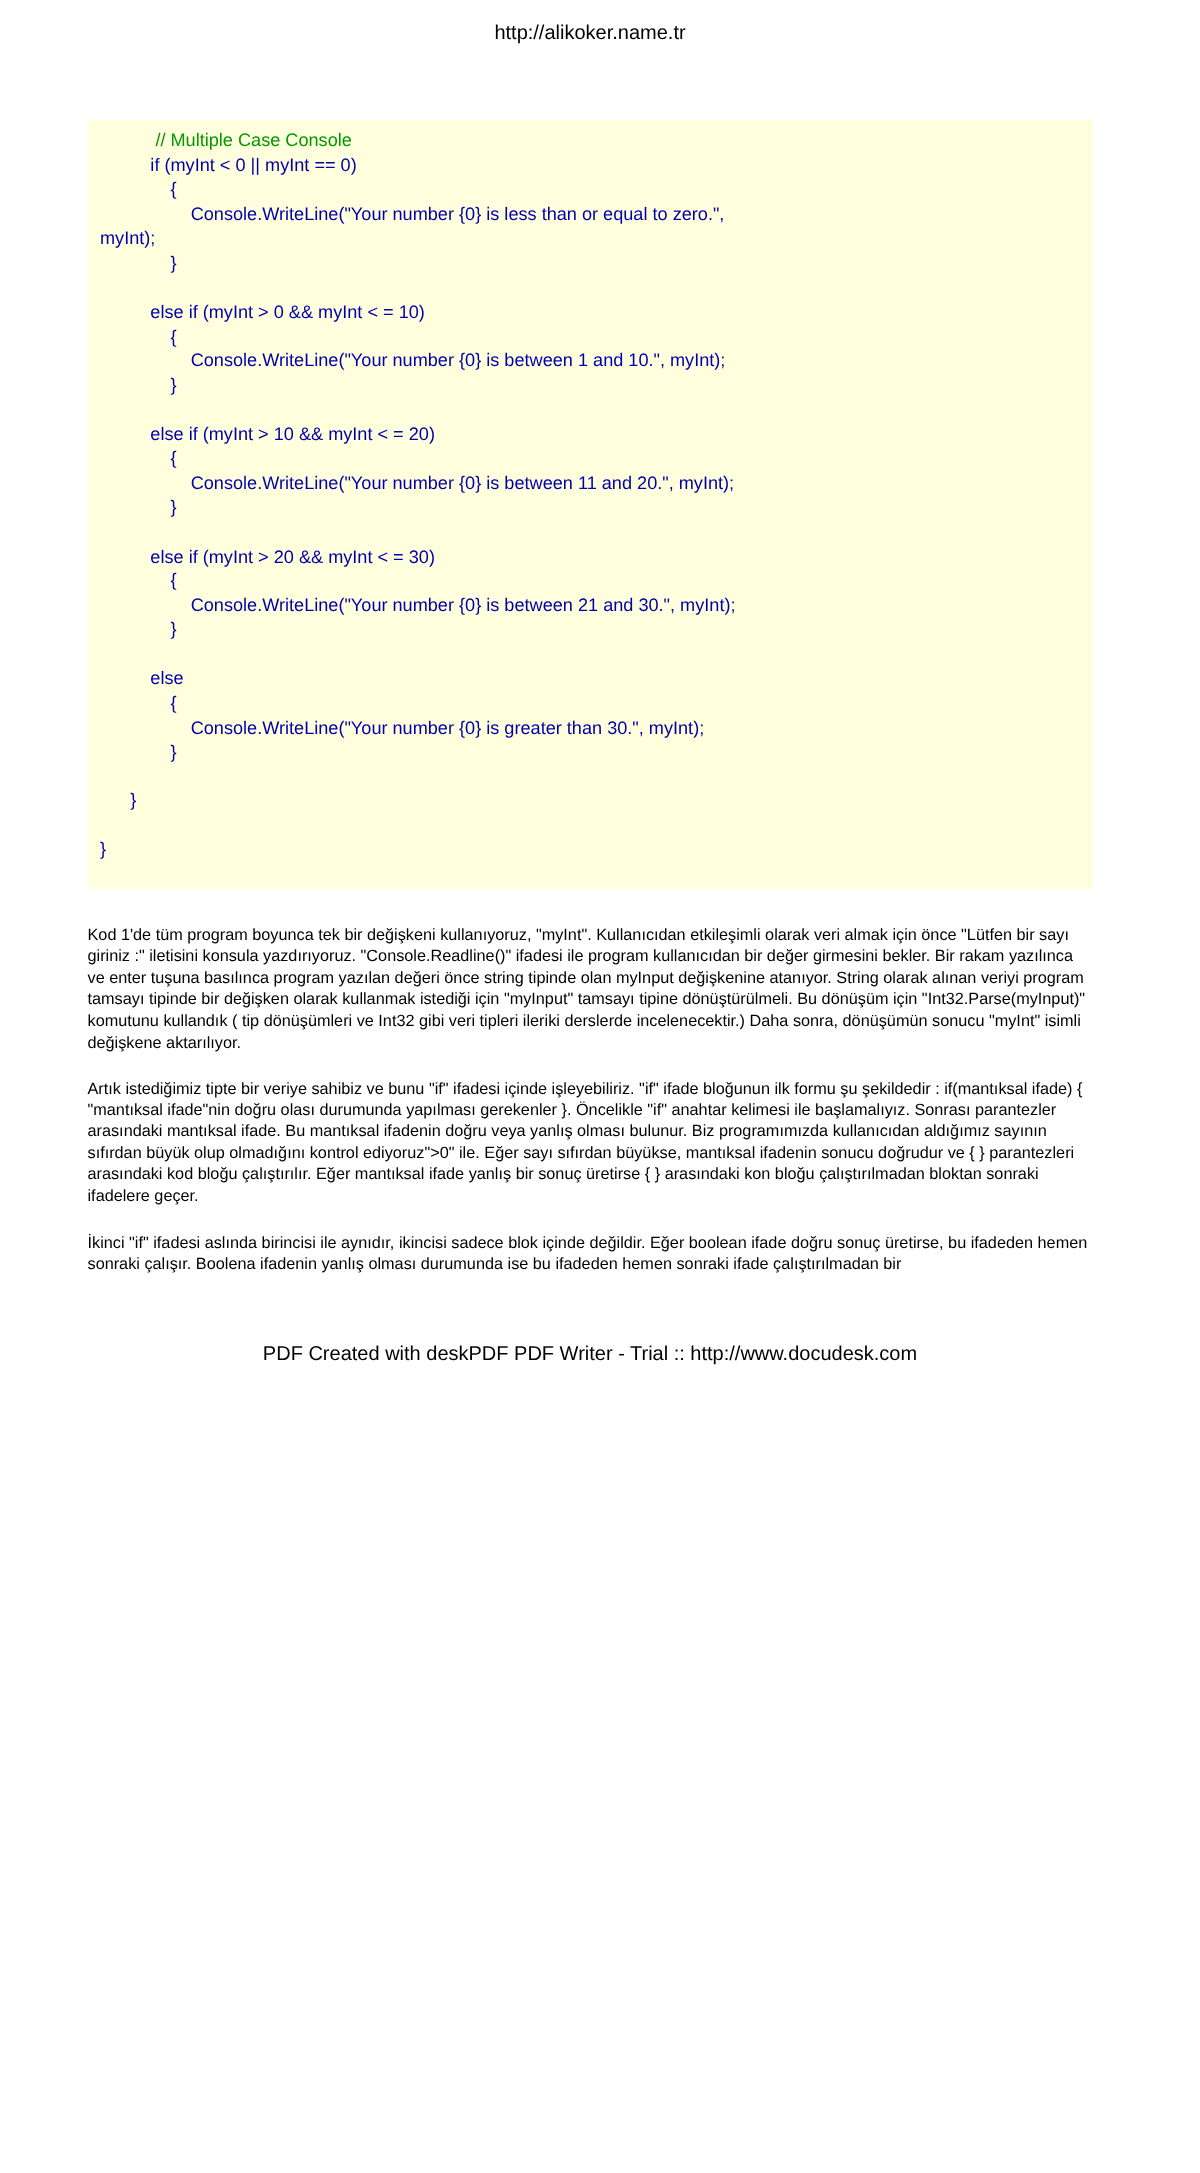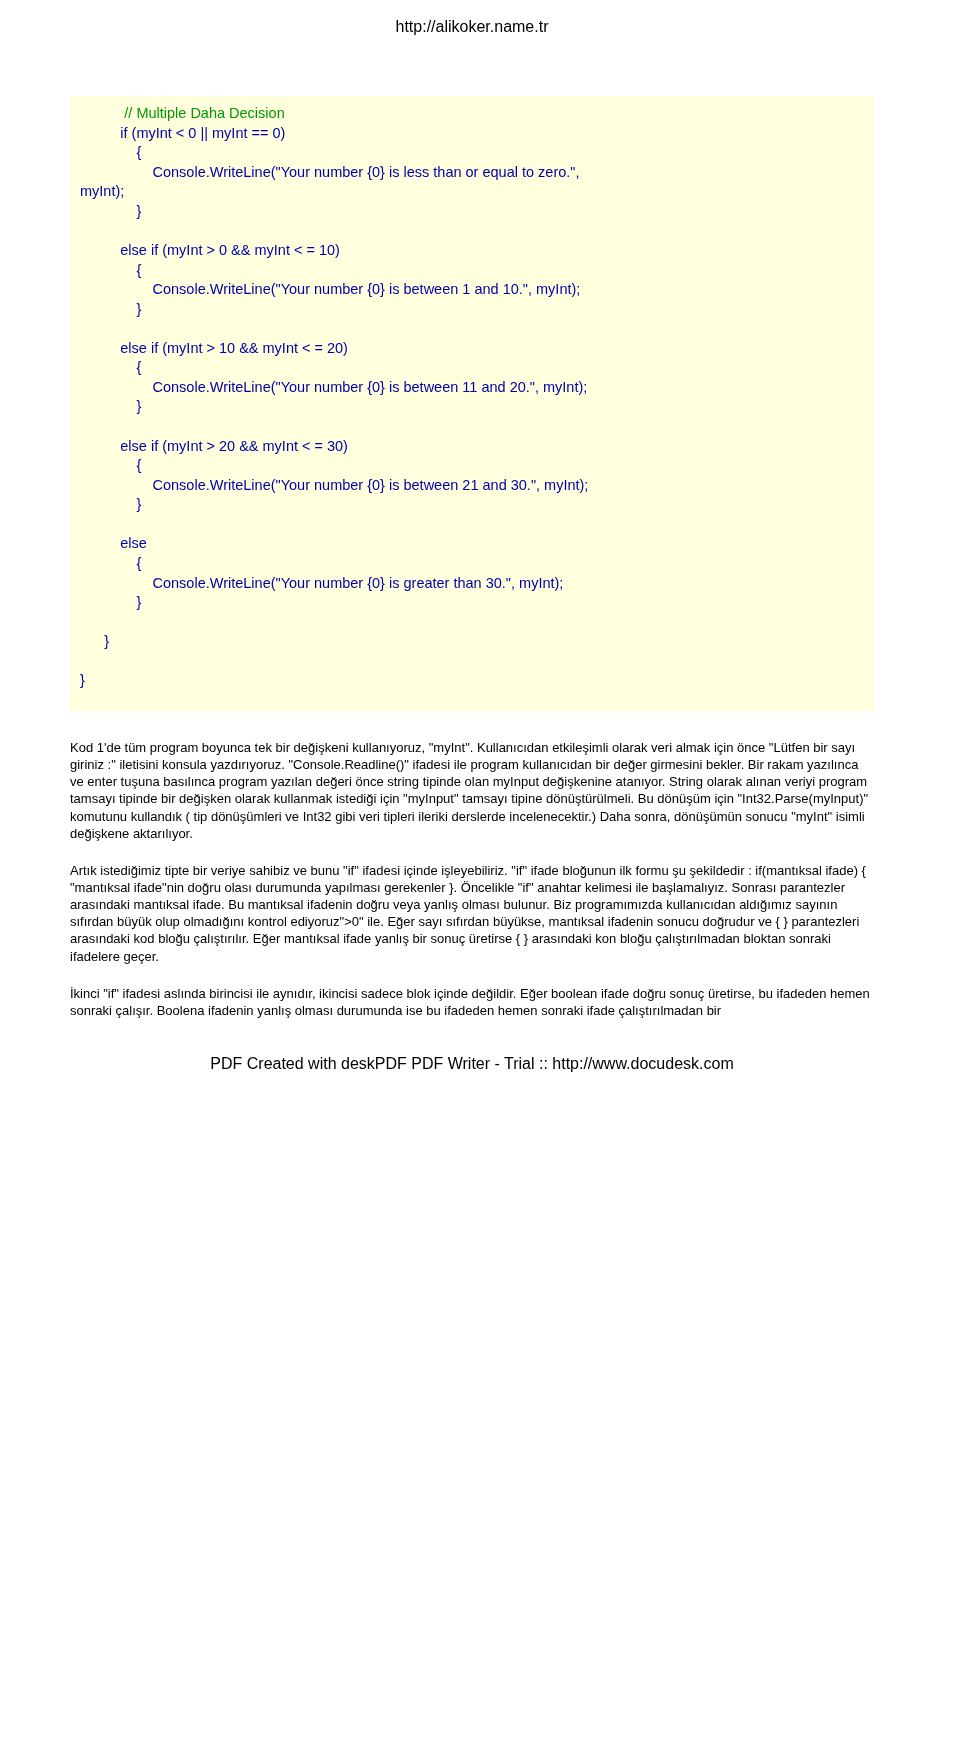--- a/index.html
+++ b/index.html
@@ -35,32 +35,32 @@
   .body-text {
     font-size: 13px;
     line-height: 1.32;
     color: #000;
     margin: 0 0 20px 0;
     font-family: Verdana, Geneva, sans-serif;
   }
   .footer-link {
     text-align: center;
     font-size: 16px;
-    margin-top: 36px;
+    margin-top: 56px;
     color: #000;
   }
 </style>
 </head>
 <body>
 
 <div class="page">
 
   <div class="header-url">http://alikoker.name.tr</div>
 
-  <div class="code-block"><span class="comment">           // Multiple Daha Decision</span>
+  <div class="code-block"><span class="comment">           // Multiple Case Console</span>
 <span class="plain">          if (myInt &lt; 0 || myInt == 0)
               {
                   Console.WriteLine("Your number {0} is less than or equal to zero.",
 myInt);
               }
 
           else if (myInt &gt; 0 &amp;&amp; myInt &lt; = 10)
               {
                   Console.WriteLine("Your number {0} is between 1 and 10.", myInt);
               }

